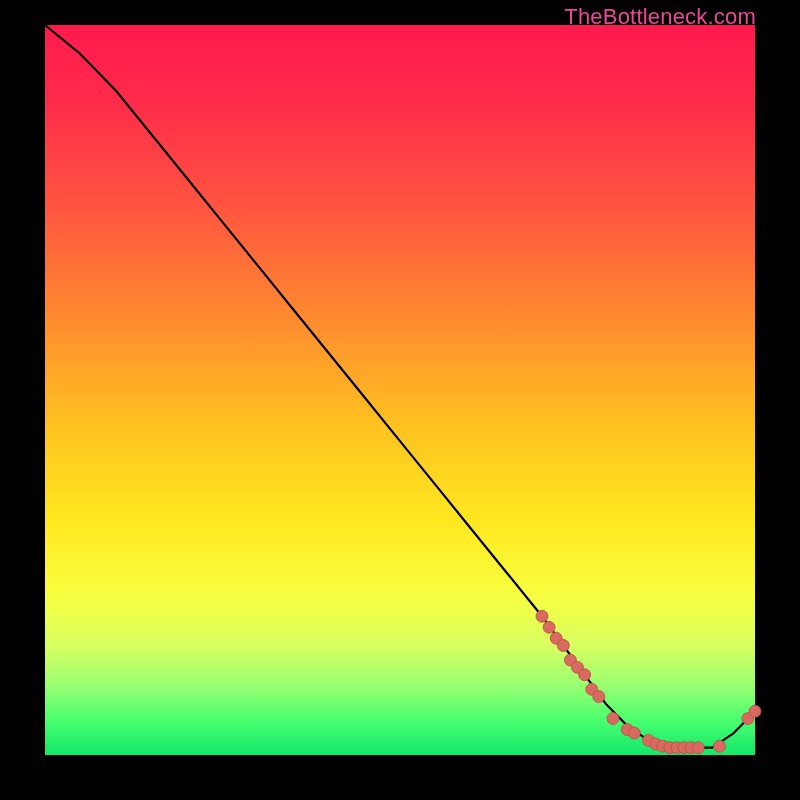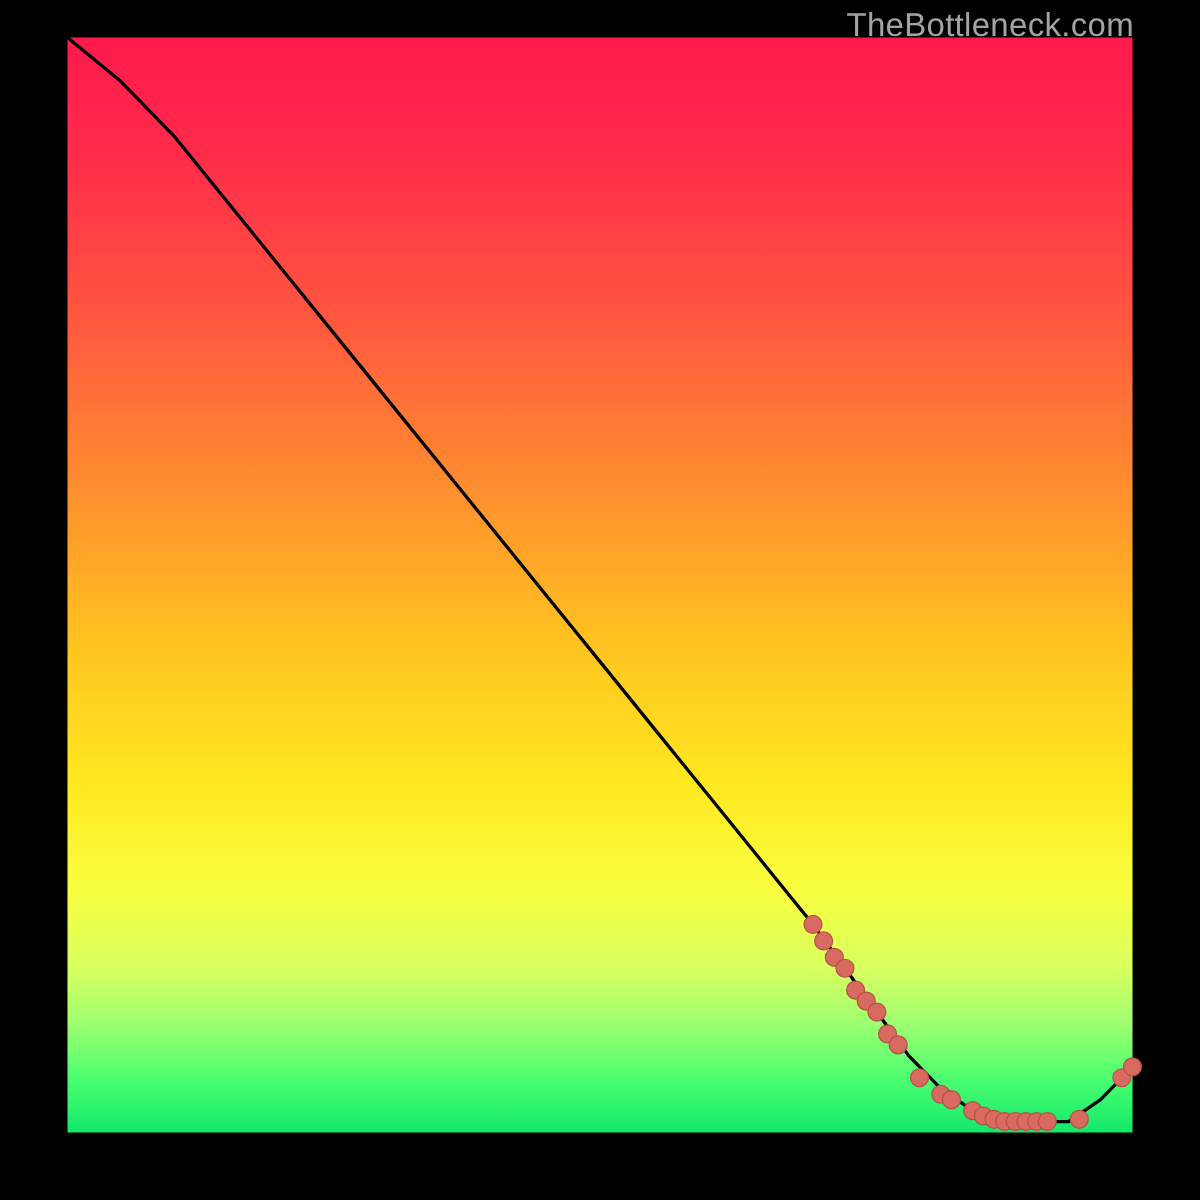--- a/index.html
+++ b/index.html
@@ -36,21 +36,21 @@
       #d8ff60 85%,
       #9fff70 90%,
       #4dff70 95%,
       #12e86a 100%
     );
   }
   .watermark {
     position: absolute;
     top: 4px;
     right: 44px;
-    color: #a3a3a3;
+    color: #ec4899;
     font-size: 22px;
     font-weight: 500;
     letter-spacing: 0.2px;
     user-select: none;
   }
   svg.curve {
     position: absolute;
     left: 0;
     top: 0;
     width: 710px;

